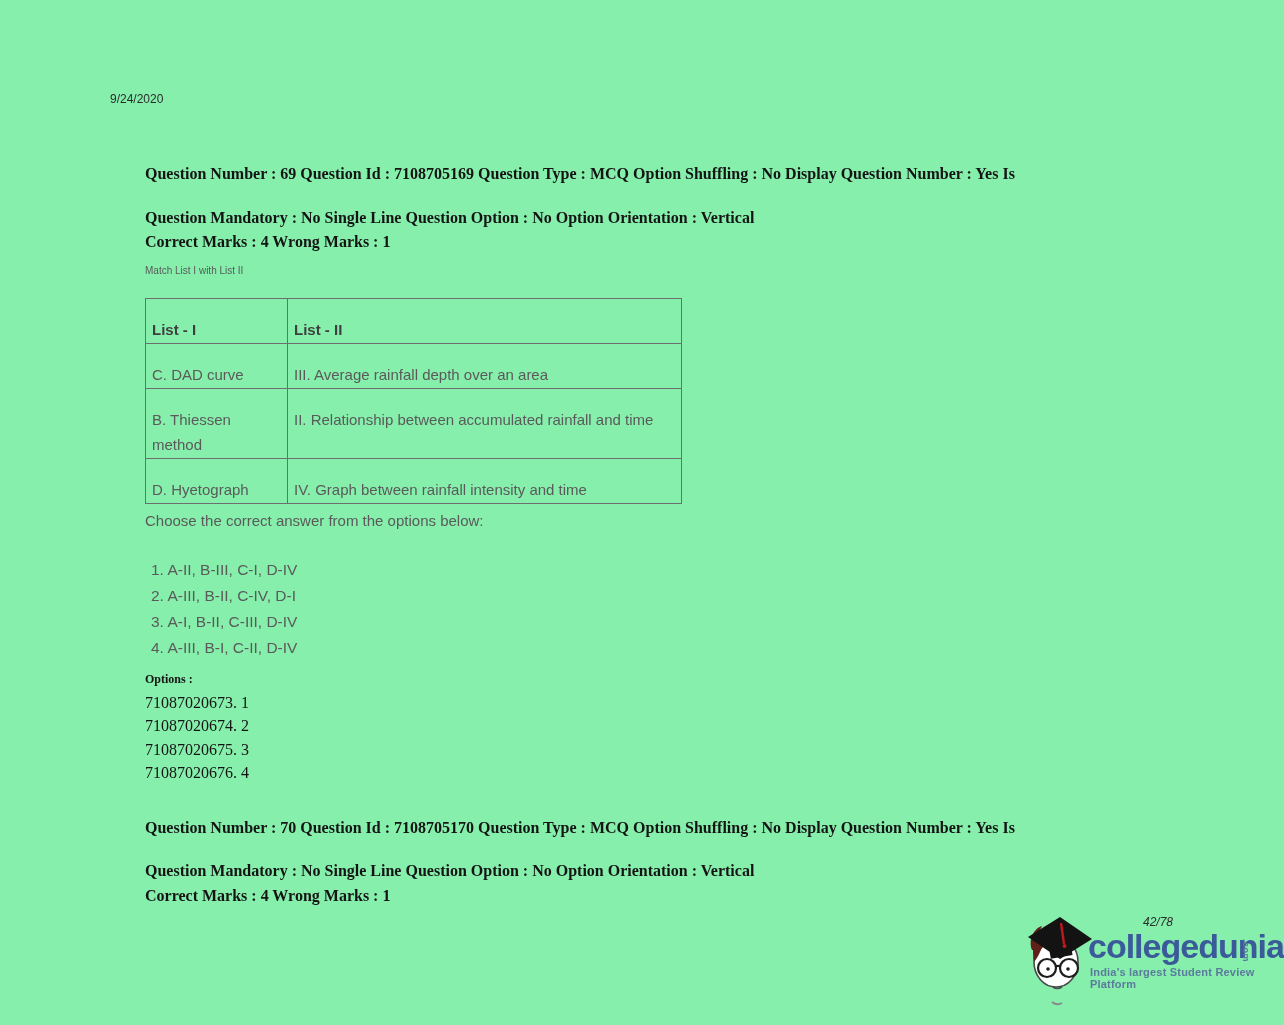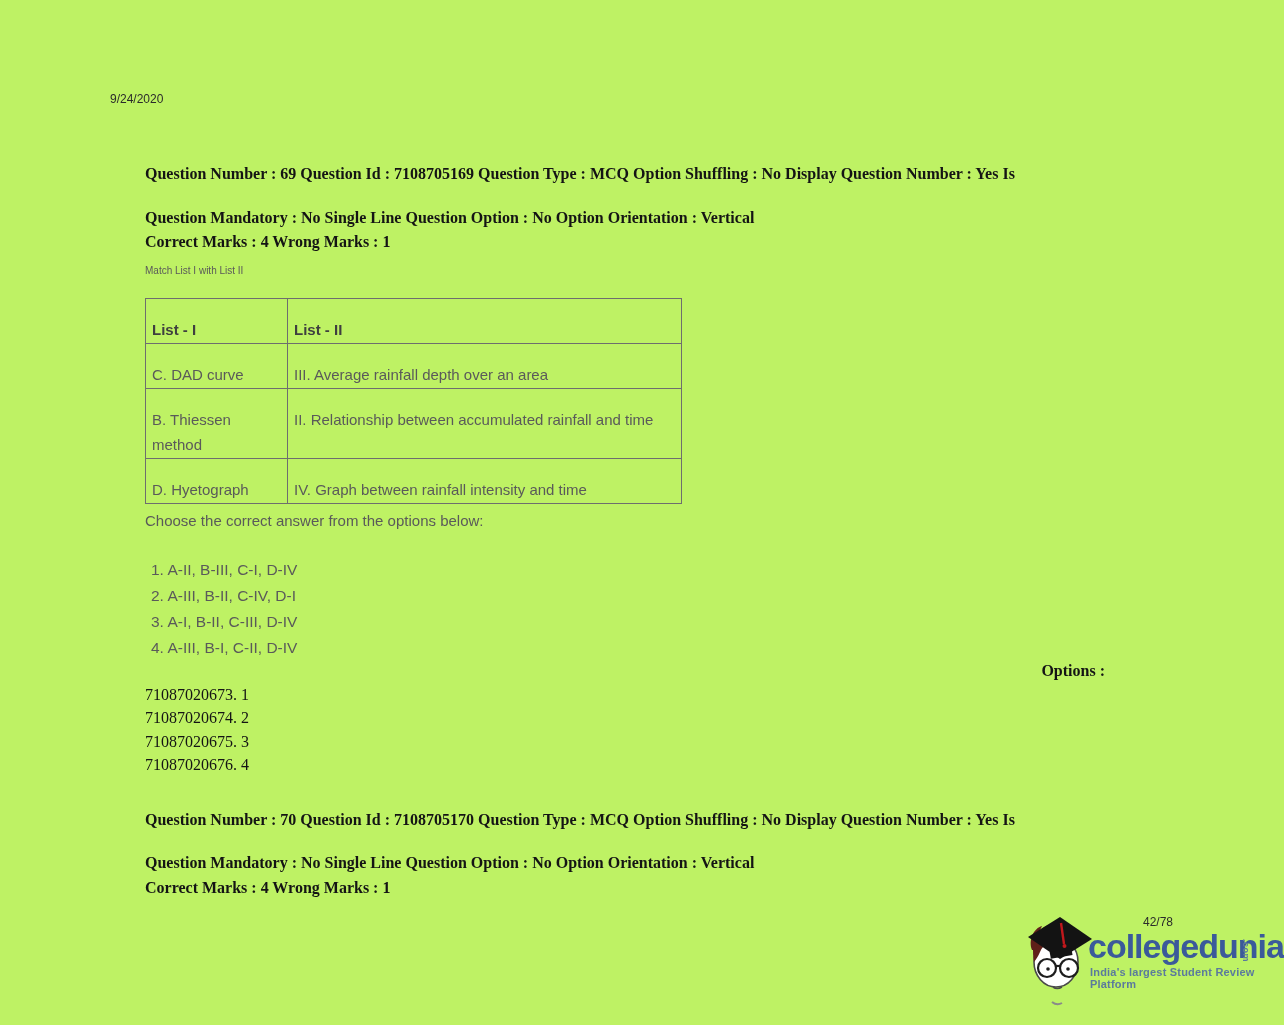--- a/index.html
+++ b/index.html
@@ -3,21 +3,21 @@
 <meta charset="utf-8">
 <style>
   * { margin: 0; padding: 0; box-sizing: border-box; }
   html, body { background: #ffffff; }
   body {
     width: 1284px; height: 1025px;
     position: relative;
     font-family: "Liberation Sans", sans-serif;
     overflow: hidden;
   }
-  .page { position: absolute; inset: 0; background: #bef264; }
+  .page { position: absolute; inset: 0; background: #86efac; }
 
   .date {
     position: absolute; left: 110px; top: 92px;
     font-size: 12px; color: #2b2b2b;
   }
 
   .content {
     position: absolute; left: 145px; top: 140px; width: 960px;
   }
 
@@ -60,36 +60,36 @@
     margin-top: 7px;
     font-size: 15px; line-height: 20px; color: #5a5a5a;
   }
 
   .choices { margin-top: 26px; padding-left: 6px; }
   .choice {
     font-size: 15.5px; line-height: 26px; color: #5a5a5a;
   }
 
   .options-label {
-    margin-top: 0;
+    margin-top: 8px;
     font-family: "Liberation Serif", serif;
     font-weight: bold;
-    font-size: 16px; line-height: 20px; color: #141414; text-align: right;
+    font-size: 12px; line-height: 20px; color: #141414;
   }
   .option-ids { margin-top: 2px; }
   .option-id {
     font-family: "Liberation Serif", serif;
     font-size: 16px; line-height: 23.6px; color: #141414;
   }
 
   .q70 { margin-top: 33px; }
 
   .page-number {
     position: absolute; left: 1143px; top: 915px;
-    font-size: 12px; color: #2b2b2b;
+    font-size: 12px; color: #2b2b2b; font-style: italic;
   }
 
   .logo {
     position: absolute; left: 1022px; top: 905px;
     width: 262px; height: 110px;
   }
   .logo .mascot { position: absolute; left: 4px; top: 5px; }
   .logo .brand {
     position: absolute; left: 66px; top: 22px;
     font-size: 34px; font-weight: bold; letter-spacing: -1px;

